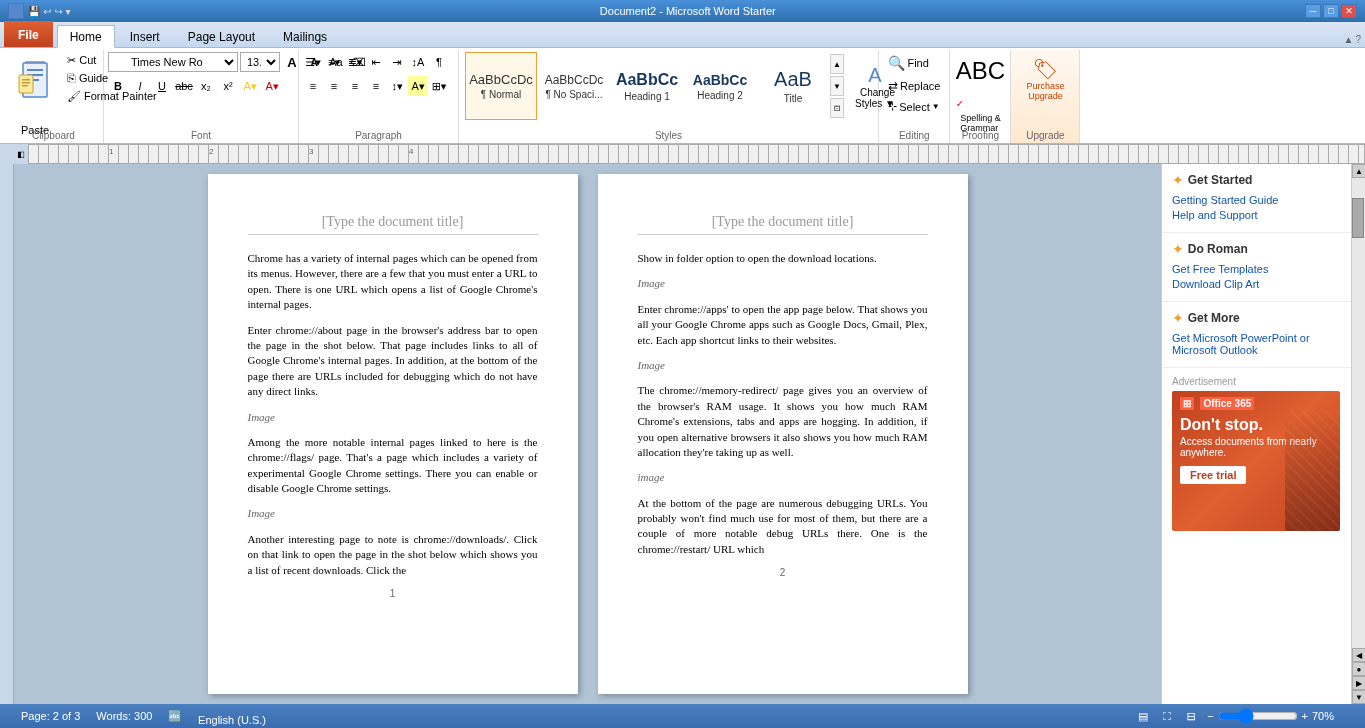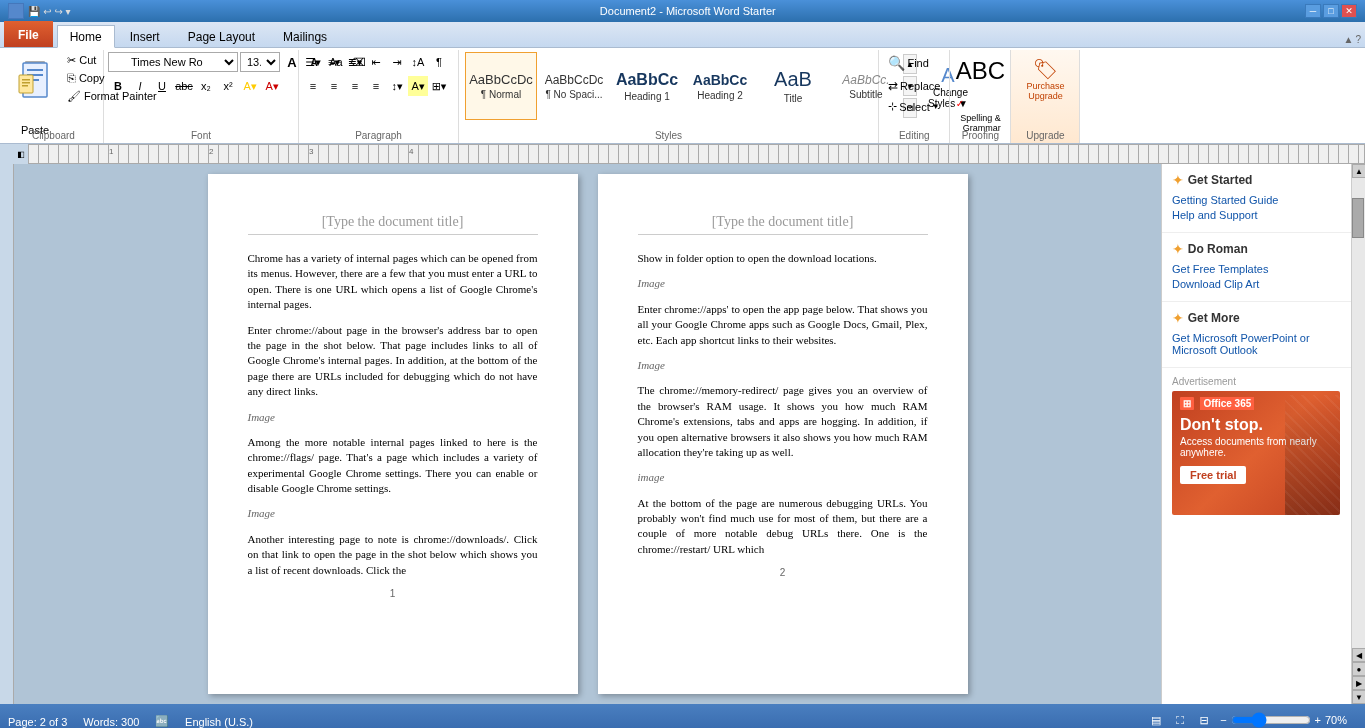--- a/index.html
+++ b/index.html
@@ -296,21 +296,21 @@
     }
     .section-star { color: #f0a030; font-size: 14px; }
     .section-title { font-size: 12px; font-weight: bold; color: #333; }
     .section-link { font-size: 11px; color: #1155aa; cursor: pointer; text-decoration: none; display: block; margin-bottom: 3px; }
 
     
     .ad-section { padding: 8px 10px; }
     .ad-label { font-size: 10px; color: #999; margin-bottom: 4px; }
     .ad-banner {
       width: 168px;
-      height: 124px;
+      height: 140px;
       background: linear-gradient(135deg, #c04020 0%, #e06030 50%, #c04020 100%);
       border-radius: 2px;
       position: relative;
       overflow: hidden;
     }
     .ad-logo { color: white; font-size: 11px; font-weight: bold; padding: 6px 8px; }
     .ad-logo span { background: #ff6040; padding: 1px 3px; }
     .ad-text { color: white; font-size: 16px; font-weight: bold; padding: 0 8px; line-height: 1.2; }
     .ad-subtext { color: white; font-size: 10px; padding: 2px 8px 4px; }
     .ad-btn {
@@ -335,22 +335,22 @@
     }
     .scrollbar-btn { width: 14px; height: 14px; background: #d0d0d0; border: 1px solid #aaa; display: flex; align-items: center; justify-content: center; font-size: 8px; cursor: pointer; }
     .scrollbar-track { flex: 1; background: #e8e8e8; position: relative; }
     .scrollbar-thumb { width: 12px; height: 40px; background: #aaa; border: 1px solid #888; position: absolute; top: 20px; left: 0; }
 
     
     .status-bar {
       height: 24px;
       background: linear-gradient(to bottom, #4a7fc0, #3a6db0);
       display: flex;
-      align-items: flex-end;
-      padding: 0 8px;
+      align-items: center;
+      padding: 0 21px;
       color: white;
       font-size: 11px;
       gap: 16px;
     }
     .status-right { margin-left: auto; display: flex; align-items: center; gap: 8px; }
     .zoom-control { display: flex; align-items: center; gap: 4px; }
     .zoom-slider { width: 80px; height: 10px; }
     .status-icon { width: 16px; height: 16px; display: flex; align-items: center; justify-content: center; cursor: pointer; }
 
     
@@ -409,21 +409,21 @@
         </div>
         <span style="font-size:11px;">Paste</span>
       </div>
       <div class="small-btns">
         <div class="small-btn">
           <span>✂</span>
           <span>Cut</span>
         </div>
         <div class="small-btn">
           <span>⎘</span>
-          <span>Copy</span>
+          <span>Guide</span>
         </div>
         <div class="small-btn">
           <span>🖌</span>
           <span>Format Painter</span>
         </div>
       </div>
     </div>
     <div class="ribbon-group-label">Clipboard</div>
   </div>
 
@@ -500,24 +500,20 @@
       <div class="style-item style-h2">
         <div class="style-preview">AaBbCc</div>
         <div class="style-label">Heading 2</div>
       </div>
 
       <div class="style-item style-title">
         <div class="style-preview">AaB</div>
         <div class="style-label">Title</div>
       </div>
 
-      <div class="style-item style-subtitle">
-        <div class="style-preview" style="font-style:italic; color:#888;">AaBbCc.</div>
-        <div class="style-label">Subtitle</div>
-      </div>
 
       <div style="display:flex; flex-direction:column; justify-content:center; gap:2px;">
         <div class="styles-scroll-btn">▲</div>
         <div class="styles-scroll-btn">▼</div>
         <div class="styles-scroll-btn">⊡</div>
       </div>
 
       <div class="change-styles-btn">
         <div style="font-size:20px; color:#5588cc;">A</div>
         <div style="font-size:10px; text-align:right;">Change<br>Styles ▼</div>
@@ -544,21 +540,21 @@
         <span class="dropdown-arrow">▼</span>
       </div>
     </div>
     <div class="ribbon-group-label">Editing</div>
   </div>
 
   <div class="ribbon-group proofing-group">
     <div style="padding-bottom:16px;">
       <div class="proofing-btn">
         <div style="font-size:24px;">ABC<br><span style="font-size:10px; color:red;">✓</span></div>
-        <div style="font-size:9px; text-align:right;">Spelling &amp;<br>Grammar</div>
+        <div style="font-size:9px; text-align:left;">Spelling &amp;<br>Grammar</div>
       </div>
     </div>
     <div class="ribbon-group-label">Proofing</div>
   </div>
 
   <div class="ribbon-group upgrade-group">
     <div style="padding-bottom:16px;">
       <div class="upgrade-btn">
         <div style="font-size:20px; color:#c04000;">🏷</div>
         <div style="font-size:9px; text-align:center; color:#c04000;">Purchase<br>Upgrade</div>

